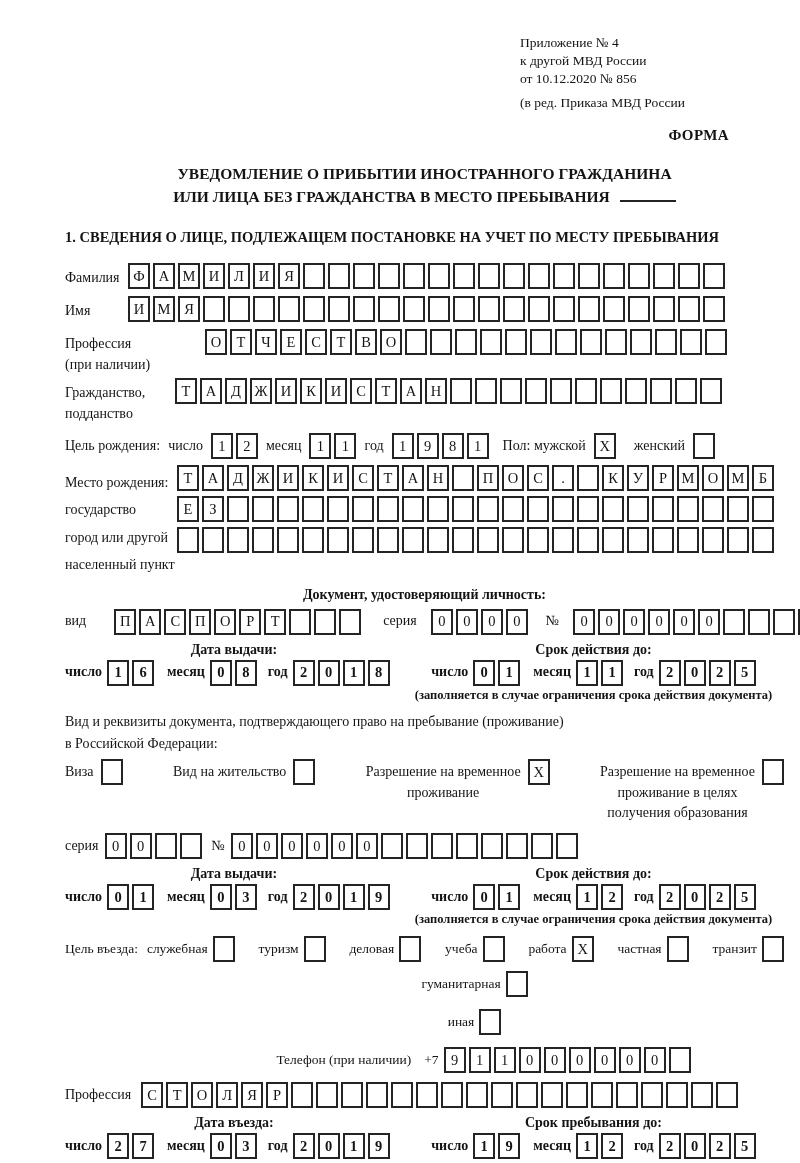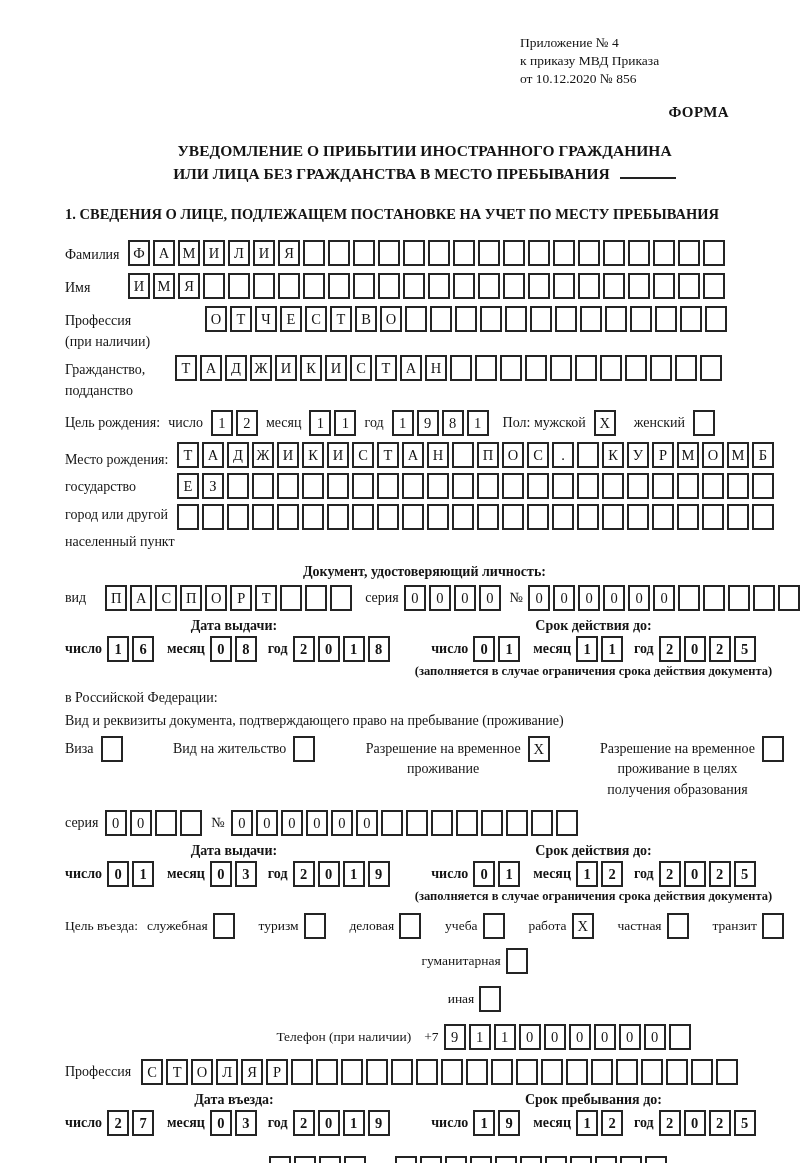--- a/index.html
+++ b/index.html
@@ -50,22 +50,23 @@
   .pair .t{font-size:13.5px;white-space:nowrap;}
   .indent2{margin-left:100px;justify-content:flex-start;gap:12px;flex-direction:column;}
 </style>
 </head>
 <body>
 
 <div class="page">
 
   <div class="appendix">
     <div>Приложение № 4</div>
-    <div>к приказу МВД Приказа</div>
+    <div>к другой МВД России</div>
     <div>от 10.12.2020 № 856</div>
+    <div class="grp2">(в ред. Приказа МВД России</div>
   </div>
 
   <div class="forma">ФОРМА</div>
 
   <div class="title">
     <div>УВЕДОМЛЕНИЕ О ПРИБЫТИИ ИНОСТРАННОГО ГРАЖДАНИНА</div>
     <div>
       <span>ИЛИ ЛИЦА БЕЗ ГРАЖДАНСТВА В МЕСТО ПРЕБЫВАНИЯ</span><span class="blank"></span>
     </div>
   </div>
@@ -300,21 +301,21 @@
           <span class="cell"></span>
           <span class="cell"></span>
           <span class="cell"></span>
           <span class="cell"></span>
         </span>
     </div>
   </div>
 
   <div class="dochead">Документ, удостоверяющий личность:</div>
 
-  <div class="frow inline" style="margin-top:4px;gap:5px;">
+  <div class="frow inline" style="margin-top:4px;gap:14px;">
     <span class="t" style="margin-right:14px;">вид</span>
     <span class="cells">
         <span class="cell">П</span>
         <span class="cell">А</span>
         <span class="cell">С</span>
         <span class="cell">П</span>
         <span class="cell">О</span>
         <span class="cell">Р</span>
         <span class="cell">Т</span>
         <span class="cell"></span>
@@ -386,22 +387,22 @@
             <span class="cell">0</span>
             <span class="cell">2</span>
             <span class="cell">5</span>
           </span>
       </div>
       <div class="date-note">(заполняется в случае ограничения срока действия документа)</div>
     </div>
   </div>
 
   <div class="intro">
+    <div>Вид и реквизиты документа, подтверждающего право на пребывание (проживание)</div>
     <div>в Российской Федерации:</div>
-    <div>Вид и реквизиты документа, подтверждающего право на пребывание (проживание)</div>
   </div>
 
   <div class="opts">
     <div class="opt">
       <span class="olabel">Виза</span>
       <span class="cells">
           <span class="cell"></span>
         </span>
     </div>
     <div class="opt">

